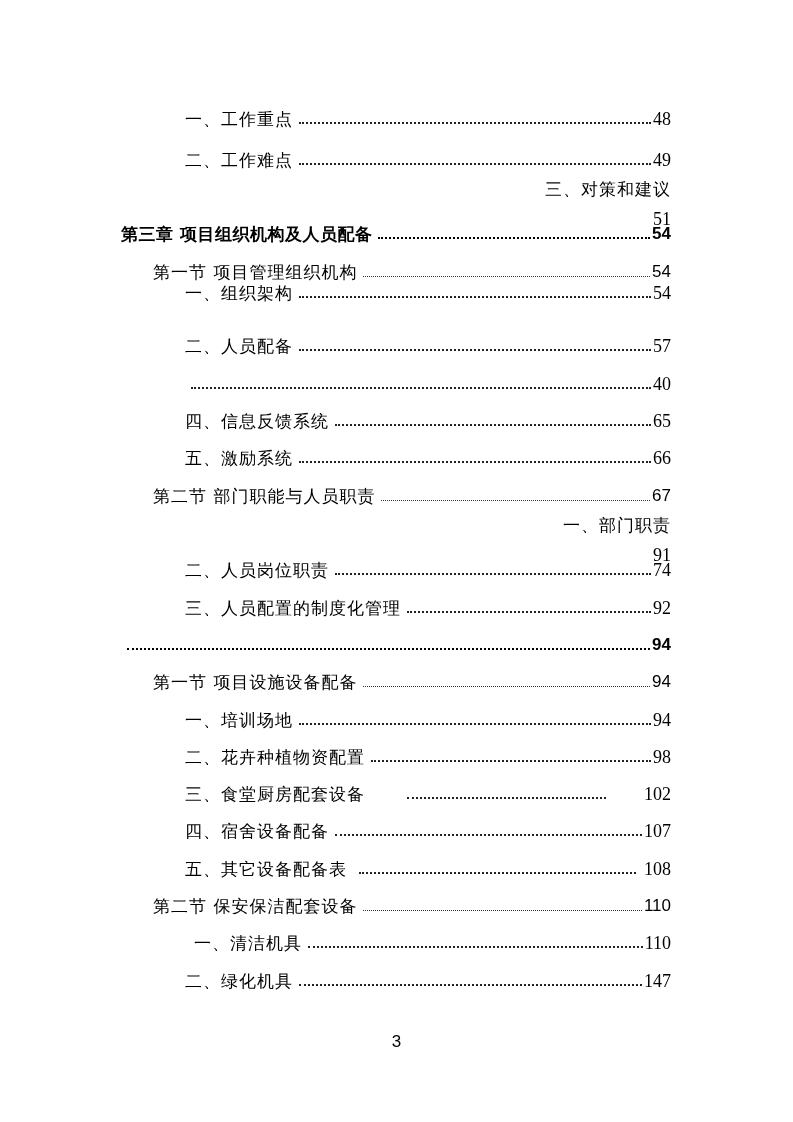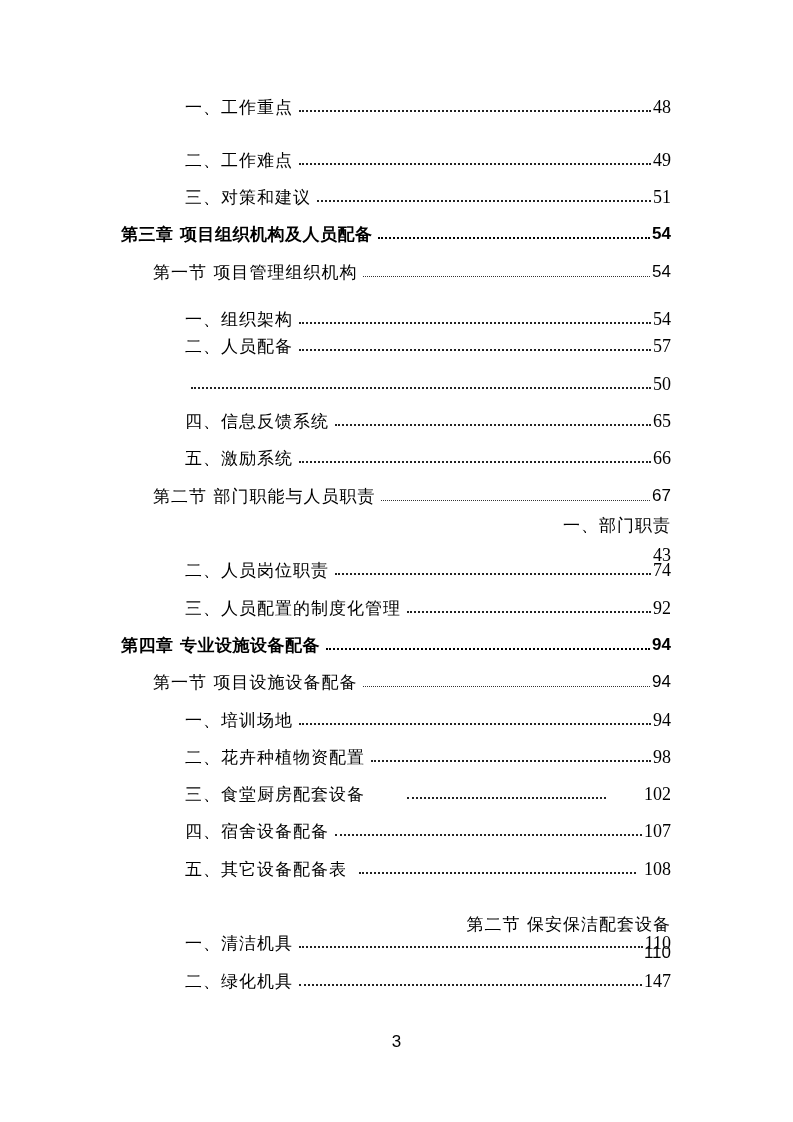--- a/index.html
+++ b/index.html
@@ -18,91 +18,90 @@
   .lvl-chapter { left: 121px; }
   .lvl-section { left: 153px; }
   .lvl-item { left: 185px; }
   .page-number { position: absolute; left: 0; width: 793px; top: 1032px; text-align: center;
                  font-family: "Liberation Sans", sans-serif; font-size: 17px; }
 </style>
 </head>
 <body>
 
 <div class="toc" id="toc">
-    <div class="row item lvl-item" style="top: 88px; text-align: center;">
+    <div class="row item lvl-item" style="top: 100px; text-align: center;">
       <span class="label">一、工作重点</span>
       <span class="leader"></span>
       <span class="page">48</span>
     </div>
     <div class="row item lvl-item" style="top: 141px;">
       <span class="label">二、工作难点</span>
       <span class="leader"></span>
       <span class="page">49</span>
     </div>
-    <div class="row item lvl-item" style="top: 178px;">
+    <div class="row item lvl-item" style="top: 178px; flex-direction: column;">
       <span class="label">三、对策和建议</span>
       <span class="leader"></span>
       <span class="page">51</span>
     </div>
     <div class="row chapter lvl-chapter" style="top: 215px;">
       <span class="label">第三章  项目组织机构及人员配备</span>
       <span class="leader"></span>
       <span class="page">54</span>
     </div>
     <div class="row section lvl-section" style="top: 253px;">
       <span class="label">第一节  项目管理组织机构</span>
       <span class="leader"></span>
       <span class="page">54</span>
     </div>
-    <div class="row item lvl-item" style="top: 300px; justify-content: flex-end;">
+    <div class="row item lvl-item" style="top: 274px; justify-content: flex-end;">
       <span class="label">一、组织架构</span>
       <span class="leader"></span>
       <span class="page">54</span>
     </div>
     <div class="row item lvl-item" style="top: 327px;">
       <span class="label">二、人员配备</span>
       <span class="leader"></span>
       <span class="page">57</span>
     </div>
     <div class="row item lvl-item" style="top: 365px;">
       <span class="leader"></span>
-      <span class="page">50</span>
+      <span class="page">40</span>
     </div>
     <div class="row item lvl-item" style="top: 402px;">
       <span class="label">四、信息反馈系统</span>
       <span class="leader"></span>
       <span class="page">65</span>
     </div>
     <div class="row item lvl-item" style="top: 439px;">
       <span class="label">五、激励系统</span>
       <span class="leader"></span>
       <span class="page">66</span>
     </div>
     <div class="row section lvl-section" style="top: 477px; align-items: flex-end;">
       <span class="label">第二节  部门职能与人员职责</span>
       <span class="leader"></span>
       <span class="page">67</span>
     </div>
     <div class="row item lvl-item" style="top: 514px; flex-direction: column;">
       <span class="label">一、部门职责</span>
       <span class="leader"></span>
-      <span class="page">43</span>
+      <span class="page">91</span>
     </div>
     <div class="row item lvl-item" style="top: 551px; text-align: center;">
       <span class="label">二、人员岗位职责</span>
       <span class="leader"></span>
       <span class="page">74</span>
     </div>
     <div class="row item lvl-item" style="top: 589px;">
       <span class="label">三、人员配置的制度化管理</span>
       <span class="leader"></span>
       <span class="page">92</span>
     </div>
     <div class="row chapter lvl-chapter" style="top: 626px;">
-      <span class="label">第四章  专业设施设备配备</span>
       <span class="leader"></span>
       <span class="page">94</span>
     </div>
     <div class="row section lvl-section" style="top: 663px;">
       <span class="label">第一节  项目设施设备配备</span>
       <span class="leader"></span>
       <span class="page">94</span>
     </div>
     <div class="row item lvl-item" style="top: 701px;">
       <span class="label">一、培训场地</span>
@@ -122,26 +121,26 @@
     <div class="row item lvl-item" style="top: 812px;">
       <span class="label">四、宿舍设备配备</span>
       <span class="leader"></span>
       <span class="page">107</span>
     </div>
     <div class="row item lvl-item" style="top: 850px; gap: 6px;">
       <span class="label">五、其它设备配备表</span>
       <span class="leader"></span>
       <span class="page">108</span>
     </div>
-    <div class="row section lvl-section" style="top: 913px; flex-direction: column;">
+    <div class="row section lvl-section" style="top: 887px;">
       <span class="label">第二节  保安保洁配套设备</span>
       <span class="leader"></span>
       <span class="page">110</span>
     </div>
-    <div class="row item lvl-item" style="top: 924px;">
+    <div class="row item lvl-item" style="top: 924px; margin-left: 9px;">
       <span class="label">一、清洁机具</span>
       <span class="leader"></span>
       <span class="page">110</span>
     </div>
     <div class="row item lvl-item" style="top: 962px;">
       <span class="label">二、绿化机具</span>
       <span class="leader"></span>
       <span class="page">147</span>
     </div>
   </div>

